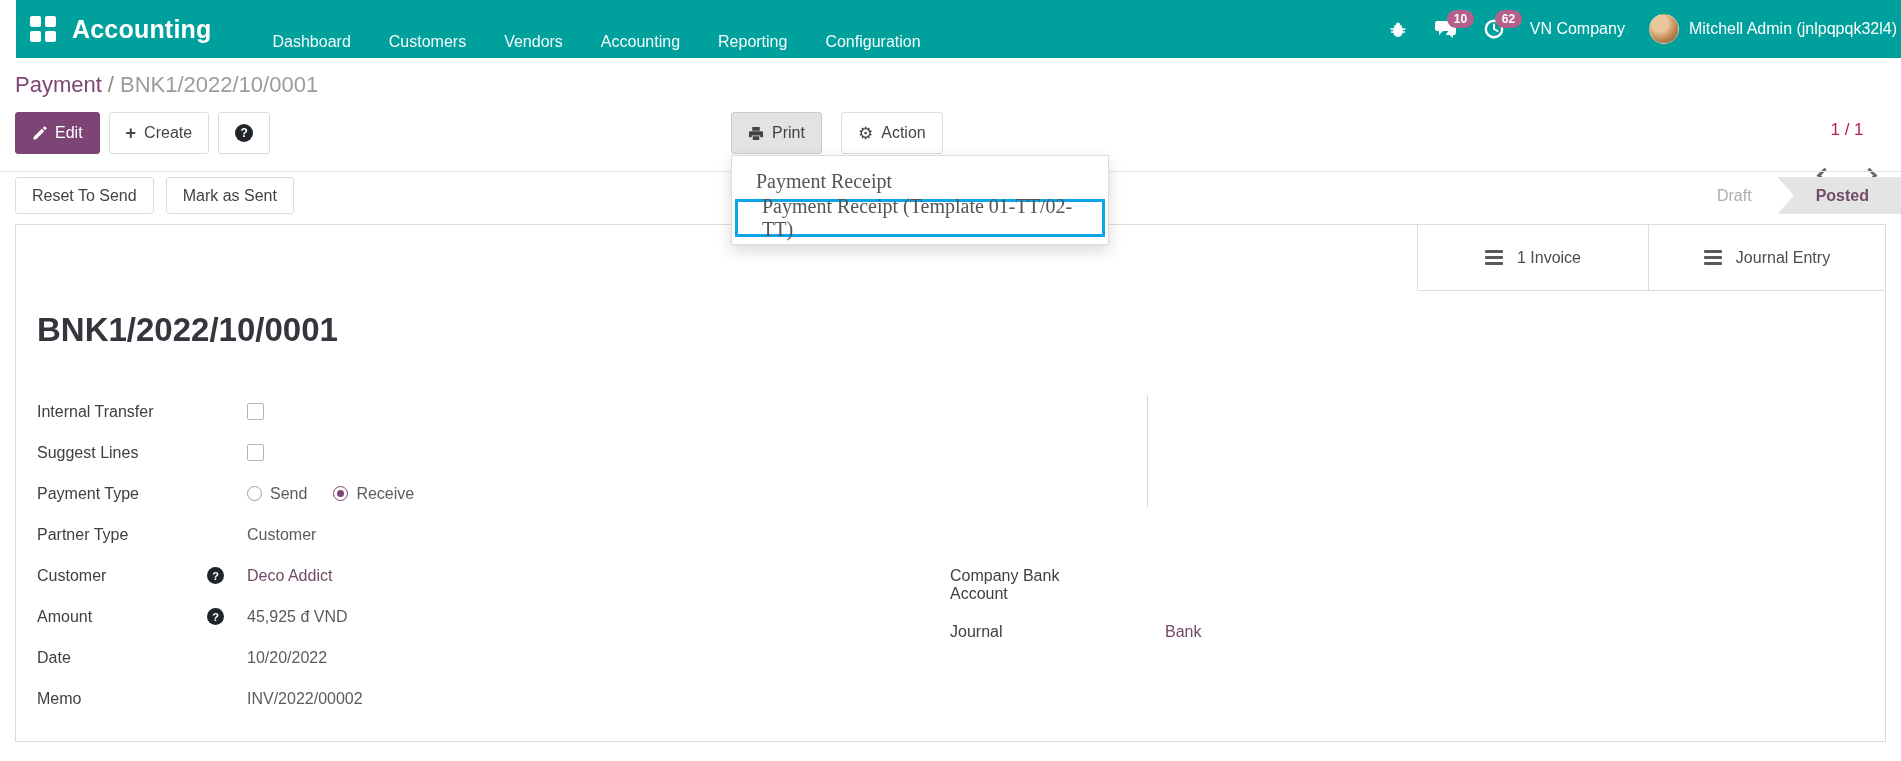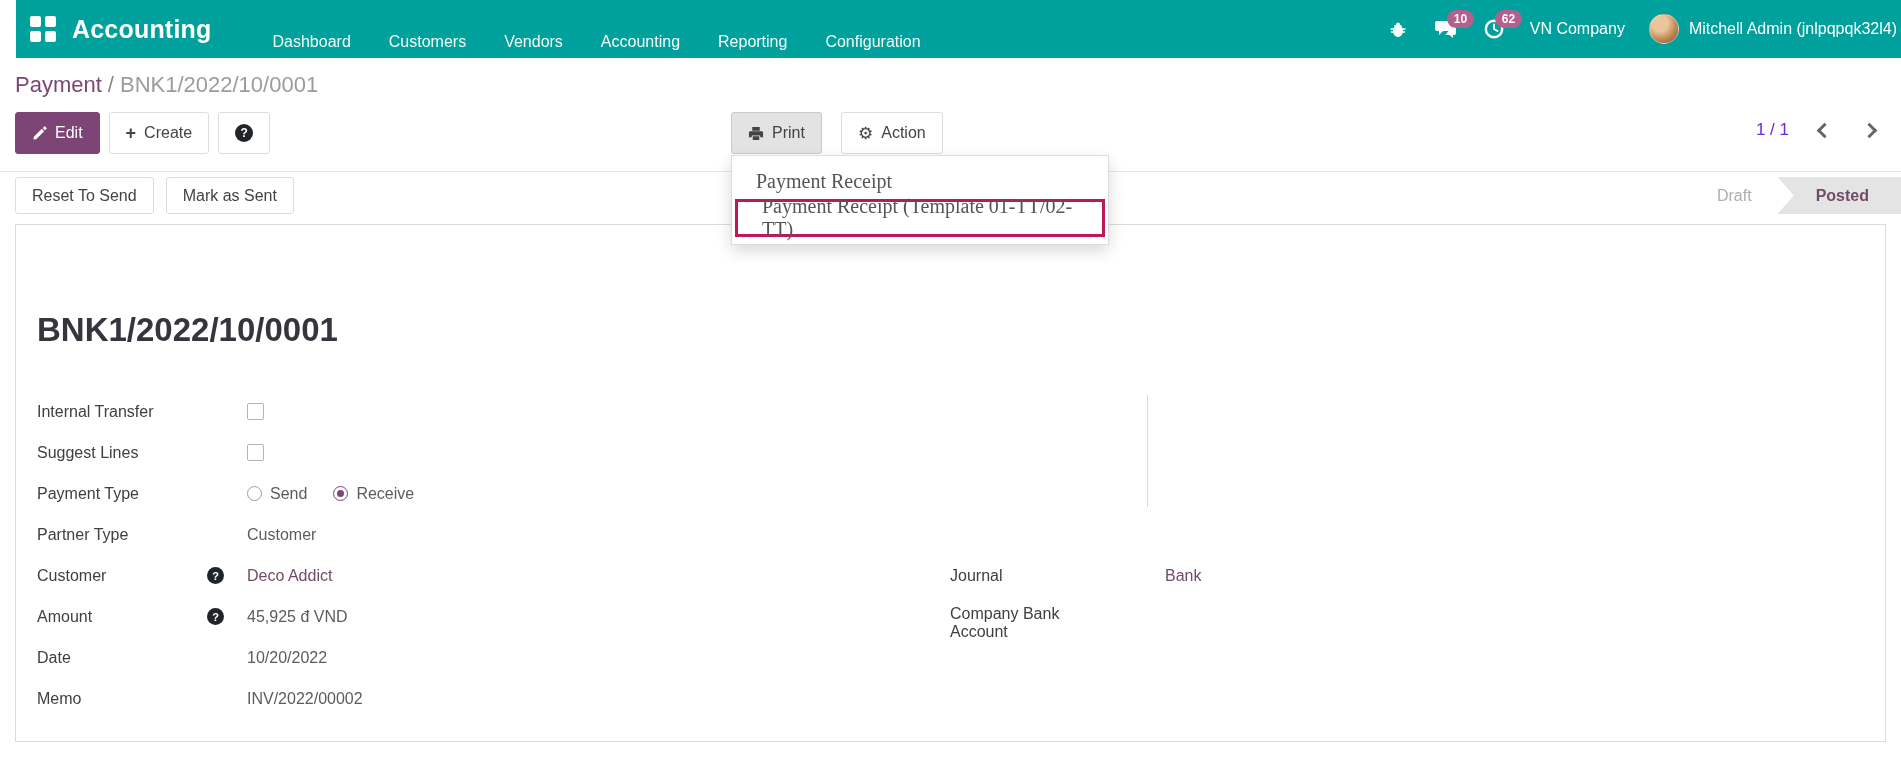--- a/index.html
+++ b/index.html
@@ -31,40 +31,40 @@
 
   .btn-row { position:absolute; top:112px; left:15px; height:42px; display:flex; gap:9px; }
   .btn { height:42px; display:inline-flex; align-items:center; gap:8px; padding:0 16px; font-size:16px; border:1px solid #ddd; background:#fff; color:#444; border-radius:3px; cursor:pointer; white-space:nowrap; }
   .btn-primary { background:#7c4576; border-color:#7c4576; color:#fff; }
   .btn-print { position:absolute; top:112px; left:731px; background:#e3e3e3; border-color:#c9c9c9; }
   .btn-action { position:absolute; top:112px; left:841px; }
   .q-circle { width:18px; height:18px; border-radius:50%; background:#212529; color:#fff; font-size:12px; font-weight:bold; display:inline-flex; align-items:center; justify-content:center; }
   .plus-glyph { font-size:18px; font-weight:bold; line-height:1; }
   .gear-glyph { font-size:17px; line-height:1; color:#444; }
 
-  .pager { position:absolute; top:120px; right:26px; display:flex; align-items:center; gap:30px; color:#6d28d9; font-size:17px; }
+  .pager { position:absolute; top:120px; right:26px; display:flex; align-items:center; gap:30px; color:#be185d; font-size:17px;flex-direction:column; }
   .chev { width:11px; height:11px; border-right:3px solid #666; border-bottom:3px solid #666; display:inline-block; cursor:pointer; }
   .chev-left { transform:rotate(135deg); }
   .chev-right { transform:rotate(-45deg); }
 
   .cp-divider { position:absolute; top:171px; left:0; width:1901px; height:1px; background:#e5e5e5; }
 
   
   .status-row { position:absolute; top:177px; left:15px; display:flex; gap:12px; }
   .btn-sm { height:37px; font-size:16px; }
   .statusbar { position:absolute; top:177px; right:0; height:37px; display:flex; align-items:stretch; }
   .stage { display:flex; align-items:center; padding:0 26px; font-size:16px; }
   .stage-inactive { color:#aeaeae; background:#fff; cursor:pointer; }
   .stage-active { color:#714b67; font-weight:bold; background:#e4e4e4; padding-left:38px; padding-right:32px;
                   clip-path:polygon(0 0, 100% 0, 100% 100%, 0 100%, 16px 50%); }
 
   
   .dropdown { position:absolute; top:155px; left:731px; width:378px; background:#fff; border:1px solid #ddd; box-shadow:0 6px 14px rgba(0,0,0,0.15); padding:7px 0; z-index:50; }
   .dd-item { height:36px; display:flex; align-items:center; padding:0 24px; font-size:20px; color:#555; cursor:pointer;font-family:Liberation Serif, serif; }
-  .dd-item-hl { border:3px solid #be185d; margin:0 3px; height:38px; }
+  .dd-item-hl { border:3px solid #0ea5e9; margin:0 3px; height:38px; }
 
   
   .sheet { position:absolute; top:224px; left:15px; width:1871px; height:518px; background:#fff; border:1px solid #dcdcdc; }
   .stat-buttons { position:absolute; top:0; right:0; height:66px; display:flex; }
   .stat-btn { height:66px; display:flex; align-items:center; justify-content:center; gap:14px; border-left:1px solid #dcdcdc; border-bottom:1px solid #dcdcdc; background:#fff; cursor:pointer; font-size:16px; color:#4c4c4c; }
   .stat-btn-1 { width:231px; }
   .stat-btn-2 { width:237px; }
   .bars-icon { display:inline-block; width:18px; }
   .bars-icon i { display:block; height:3px; background:#595959; margin:3px 0; border-radius:1px; }
 
@@ -197,20 +197,38 @@
     <div class="stage stage-active">Posted</div>
   </div>
 
   <div class="dropdown">
     <div class="dd-item">Payment Receipt</div>
     <div class="dd-item dd-item-hl">Payment Receipt (Template 01-TT/02-TT)</div>
   </div>
 
   <div class="sheet">
 
+    <div class="stat-buttons">
+      <div class="stat-btn stat-btn-1">
+        <span class="bars-icon">
+            <i></i>
+            <i></i>
+            <i></i>
+          </span>
+        <span>1 Invoice</span>
+      </div>
+      <div class="stat-btn stat-btn-2">
+        <span class="bars-icon">
+            <i></i>
+            <i></i>
+            <i></i>
+          </span>
+        <span>Journal Entry</span>
+      </div>
+    </div>
 
     <div class="sheet-title">BNK1/2022/10/0001</div>
 
     <div class="fields-left">
       <div class="f-row">
         <div class="f-label">Internal Transfer</div>
         <div class="checkbox"></div>
       </div>
       <div class="f-row">
         <div class="f-label">Suggest Lines</div>
@@ -250,24 +268,24 @@
       <div class="f-row">
         <div class="f-label">Memo</div>
         <div class="f-value">INV/2022/00002</div>
       </div>
     </div>
 
     <div class="fields-right-wrap">
       <div class="v-divider"></div>
       <div class="fields-right">
         <div class="fr-row">
+          <div class="fr-label fr-label-wrap">Company Bank Account</div>
+          <div class="fr-value"></div>
+        </div>
+        <div class="fr-row">
           <div class="fr-label">Journal</div>
           <div class="fr-value f-link">Bank</div>
         </div>
-        <div class="fr-row">
-          <div class="fr-label fr-label-wrap">Company Bank Account</div>
-          <div class="fr-value"></div>
-        </div>
       </div>
     </div>
 
   </div>
 </div>
 
 </body></html>

